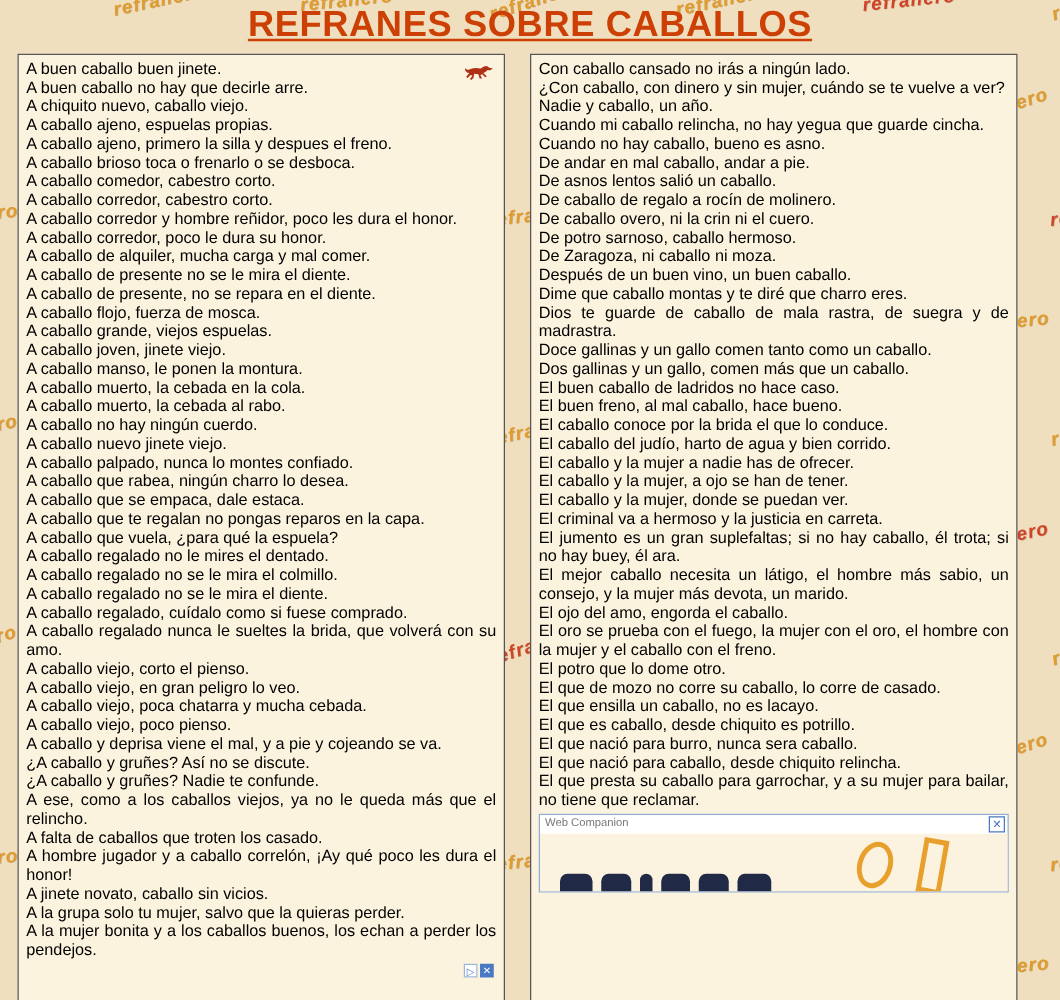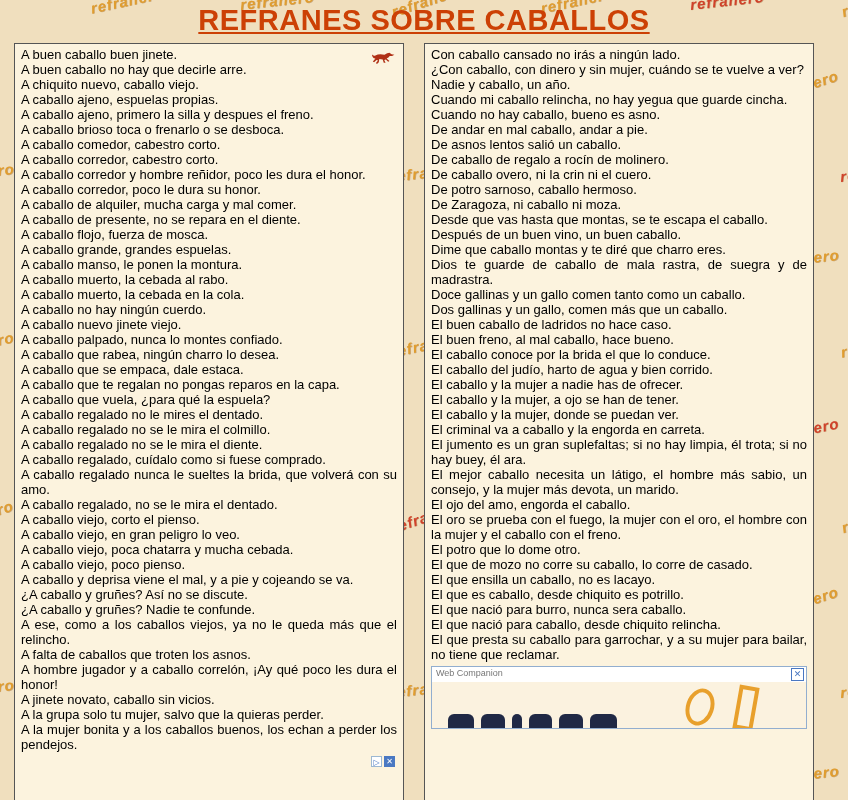--- a/index.html
+++ b/index.html
@@ -153,48 +153,49 @@
         <div class="proverb">A buen caballo no hay que decirle arre.</div>
         <div class="proverb">A chiquito nuevo, caballo viejo.</div>
         <div class="proverb">A caballo ajeno, espuelas propias.</div>
         <div class="proverb">A caballo ajeno, primero la silla y despues el freno.</div>
         <div class="proverb">A caballo brioso toca o frenarlo o se desboca.</div>
         <div class="proverb">A caballo comedor, cabestro corto.</div>
         <div class="proverb">A caballo corredor, cabestro corto.</div>
         <div class="proverb">A caballo corredor y hombre reñidor, poco les dura el honor.</div>
         <div class="proverb">A caballo corredor, poco le dura su honor.</div>
         <div class="proverb">A caballo de alquiler, mucha carga y mal comer.</div>
+        <div class="proverb">A caballo de presente no se le mira el diente.</div>
         <div class="proverb">A caballo de presente, no se repara en el diente.</div>
         <div class="proverb">A caballo flojo, fuerza de mosca.</div>
-        <div class="proverb">A caballo grande, grandes espuelas.</div>
+        <div class="proverb">A caballo grande, viejos espuelas.</div>
+        <div class="proverb">A caballo joven, jinete viejo.</div>
         <div class="proverb">A caballo manso, le ponen la montura.</div>
+        <div class="proverb">A caballo muerto, la cebada en la cola.</div>
         <div class="proverb">A caballo muerto, la cebada al rabo.</div>
-        <div class="proverb">A caballo muerto, la cebada en la cola.</div>
         <div class="proverb">A caballo no hay ningún cuerdo.</div>
         <div class="proverb">A caballo nuevo jinete viejo.</div>
         <div class="proverb">A caballo palpado, nunca lo montes confiado.</div>
         <div class="proverb">A caballo que rabea, ningún charro lo desea.</div>
         <div class="proverb">A caballo que se empaca, dale estaca.</div>
         <div class="proverb">A caballo que te regalan no pongas reparos en la capa.</div>
         <div class="proverb">A caballo que vuela, ¿para qué la espuela?</div>
         <div class="proverb">A caballo regalado no le mires el dentado.</div>
         <div class="proverb">A caballo regalado no se le mira el colmillo.</div>
         <div class="proverb">A caballo regalado no se le mira el diente.</div>
         <div class="proverb">A caballo regalado, cuídalo como si fuese comprado.</div>
         <div class="proverb">A caballo regalado nunca le sueltes la brida, que volverá con su amo.</div>
-        <div class="proverb">A caballo regalado, no se le mira el dentado.</div>
         <div class="proverb">A caballo viejo, corto el pienso.</div>
         <div class="proverb">A caballo viejo, en gran peligro lo veo.</div>
         <div class="proverb">A caballo viejo, poca chatarra y mucha cebada.</div>
         <div class="proverb">A caballo viejo, poco pienso.</div>
         <div class="proverb">A caballo y deprisa viene el mal, y a pie y cojeando se va.</div>
         <div class="proverb">¿A caballo y gruñes? Así no se discute.</div>
         <div class="proverb">¿A caballo y gruñes? Nadie te confunde.</div>
         <div class="proverb">A ese, como a los caballos viejos, ya no le queda más que el relincho.</div>
-        <div class="proverb">A falta de caballos que troten los asnos.</div>
+        <div class="proverb">A falta de caballos que troten los casado.</div>
         <div class="proverb">A hombre jugador y a caballo correlón, ¡Ay qué poco les dura el honor!</div>
         <div class="proverb">A jinete novato, caballo sin vicios.</div>
         <div class="proverb">A la grupa solo tu mujer, salvo que la quieras perder.</div>
         <div class="proverb">A la mujer bonita y a los caballos buenos, los echan a perder los pendejos.</div>
       </div>
     <div class="stub">
       <span class="mini-icon info">▷</span>
       <span class="mini-icon close">✕</span>
     </div>
   </div>
@@ -205,35 +206,34 @@
         <div class="proverb">¿Con caballo, con dinero y sin mujer, cuándo se te vuelve a ver?</div>
         <div class="proverb">Nadie y caballo, un año.</div>
         <div class="proverb">Cuando mi caballo relincha, no hay yegua que guarde cincha.</div>
         <div class="proverb">Cuando no hay caballo, bueno es asno.</div>
         <div class="proverb">De andar en mal caballo, andar a pie.</div>
         <div class="proverb">De asnos lentos salió un caballo.</div>
         <div class="proverb">De caballo de regalo a rocín de molinero.</div>
         <div class="proverb">De caballo overo, ni la crin ni el cuero.</div>
         <div class="proverb">De potro sarnoso, caballo hermoso.</div>
         <div class="proverb">De Zaragoza, ni caballo ni moza.</div>
-        <div class="proverb">Desde que vas hasta que montas, se te escapa el caballo.</div>
         <div class="proverb">Después de un buen vino, un buen caballo.</div>
         <div class="proverb">Dime que caballo montas y te diré que charro eres.</div>
         <div class="proverb">Dios te guarde de caballo de mala rastra, de suegra y de madrastra.</div>
         <div class="proverb">Doce gallinas y un gallo comen tanto como un caballo.</div>
         <div class="proverb">Dos gallinas y un gallo, comen más que un caballo.</div>
         <div class="proverb">El buen caballo de ladridos no hace caso.</div>
         <div class="proverb">El buen freno, al mal caballo, hace bueno.</div>
         <div class="proverb">El caballo conoce por la brida el que lo conduce.</div>
         <div class="proverb">El caballo del judío, harto de agua y bien corrido.</div>
         <div class="proverb">El caballo y la mujer a nadie has de ofrecer.</div>
         <div class="proverb">El caballo y la mujer, a ojo se han de tener.</div>
         <div class="proverb">El caballo y la mujer, donde se puedan ver.</div>
-        <div class="proverb">El criminal va a caballo y la engorda en carreta.</div>
-        <div class="proverb">El jumento es un gran suplefaltas; si no hay limpia, él trota; si no hay buey, él ara.</div>
+        <div class="proverb">El criminal va a hermoso y la justicia en carreta.</div>
+        <div class="proverb">El jumento es un gran suplefaltas; si no hay caballo, él trota; si no hay buey, él ara.</div>
         <div class="proverb">El mejor caballo necesita un látigo, el hombre más sabio, un consejo, y la mujer más devota, un marido.</div>
         <div class="proverb">El ojo del amo, engorda el caballo.</div>
         <div class="proverb">El oro se prueba con el fuego, la mujer con el oro, el hombre con la mujer y el caballo con el freno.</div>
         <div class="proverb">El potro que lo dome otro.</div>
         <div class="proverb">El que de mozo no corre su caballo, lo corre de casado.</div>
         <div class="proverb">El que ensilla un caballo, no es lacayo.</div>
         <div class="proverb">El que es caballo, desde chiquito es potrillo.</div>
         <div class="proverb">El que nació para burro, nunca sera caballo.</div>
         <div class="proverb">El que nació para caballo, desde chiquito relincha.</div>
         <div class="proverb">El que presta su caballo para garrochar, y a su mujer para bailar, no tiene que reclamar.</div>

